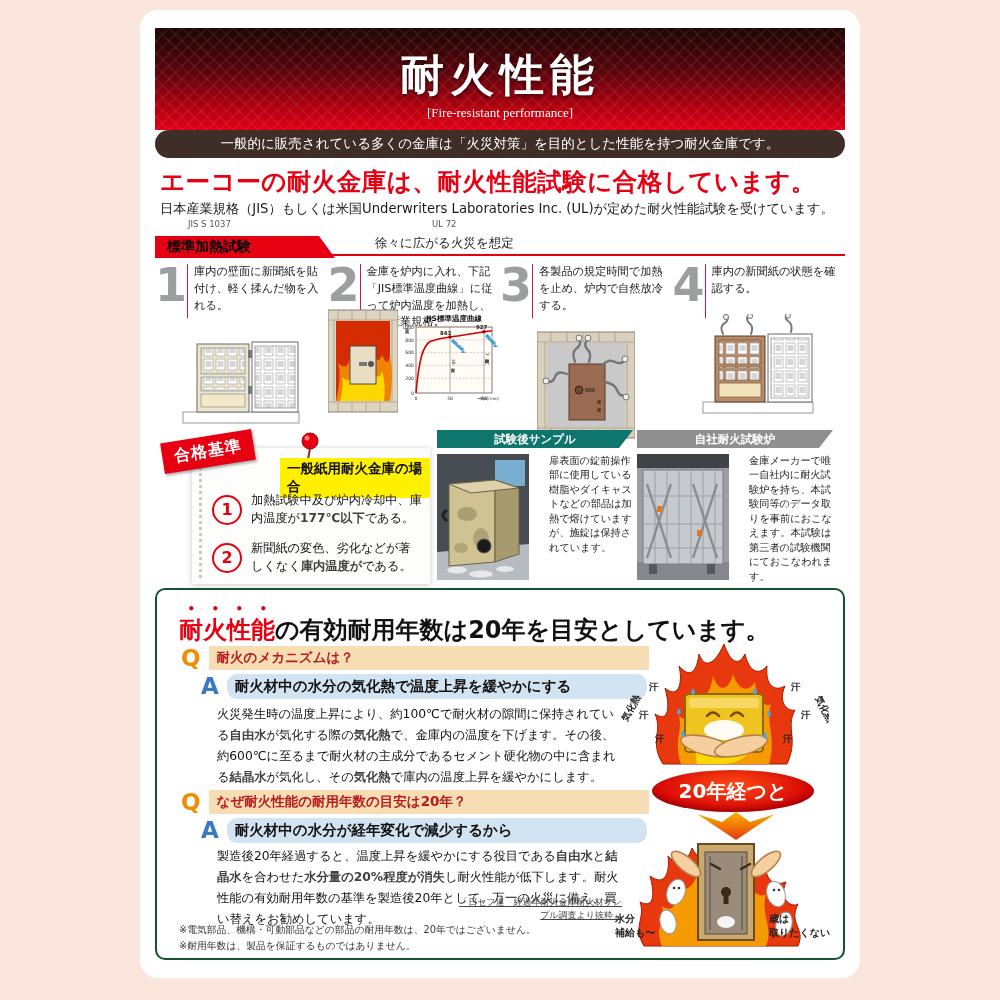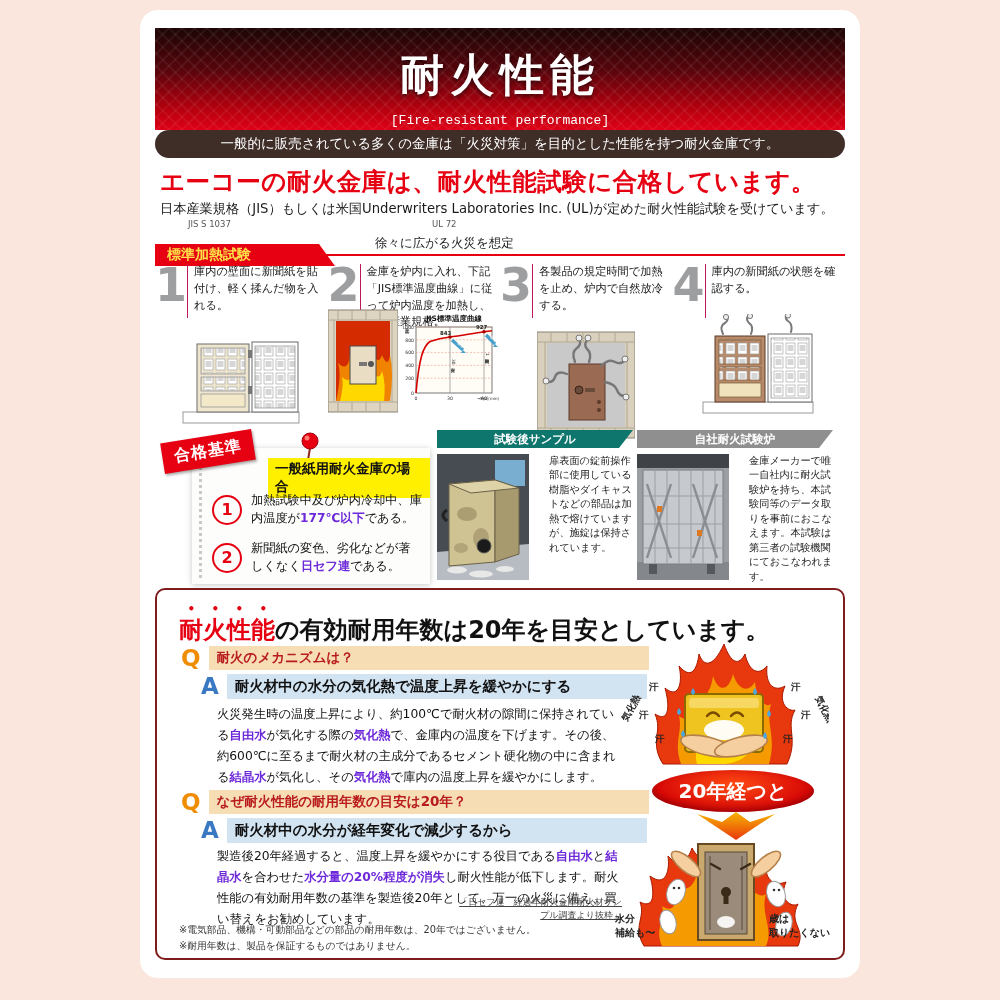--- a/index.html
+++ b/index.html
@@ -6,68 +6,68 @@
   #canvas{position:relative;width:1000px;height:1000px;background:#fbe6dd;overflow:hidden;}
   .card{position:absolute;left:140px;top:10px;width:720px;height:968px;background:#fff;border-radius:18px;}
   
   .hero{position:absolute;left:15px;top:18px;width:690px;height:102px;
     background:
       repeating-linear-gradient(45deg,rgba(255,255,255,.05) 0 2px,transparent 2px 9px),
       repeating-linear-gradient(-45deg,rgba(255,255,255,.05) 0 2px,transparent 2px 9px),
       linear-gradient(180deg,#1d0605 0%,#55050c 40%,#b2000e 78%,#df0016 100%);
     color:#fff;text-align:center;}
   .hero-title{margin-top:18px;font-family:"DejaVu Serif","Liberation Serif",serif;font-size:44px;font-weight:bold;letter-spacing:6px;text-shadow:0 2px 4px rgba(0,0,0,.6);}
-  .hero-sub{font-family:Liberation Mono, monospace;font-size:13px;margin-top:8px;}
+  .hero-sub{font-family:Liberation Serif, serif;font-size:13px;margin-top:0px;}
   .hero-bar{position:absolute;left:15px;top:120px;width:690px;height:28px;background:#3f2e28;color:#fff;font-size:13.5px;display:flex;align-items:center;justify-content:center;border-radius:14px;}
   
   .headline{position:absolute;left:20px;top:155px;width:680px;margin:0;font-size:24.5px;font-weight:bold;color:#e60012;letter-spacing:.5px;}
   .intro{position:absolute;left:20px;top:190px;width:680px;margin:0;font-size:13.2px;color:#1a1a1a;}
   .note{position:absolute;top:209px;font-size:8.5px;color:#555;}
   .note-jis{left:48px;} .note-ul{left:292px;}
   
   .section-bar{position:absolute;left:15px;top:222px;width:690px;height:22px;border-bottom:2.5px solid #e60012;}
-  .section-label{position:absolute;left:0;top:12px;height:22px;width:180px;background:#e60012;color:#fde047;font-size:14px;font-weight:bold;display:flex;align-items:center;padding-left:12px;box-sizing:border-box;clip-path:polygon(0 0,calc(100% - 16px) 0,100% 100%,0 100%);}
+  .section-label{position:absolute;left:0;top:4px;height:22px;width:180px;background:#e60012;color:#000000;font-size:14px;font-weight:bold;display:flex;align-items:center;padding-left:12px;box-sizing:border-box;clip-path:polygon(0 0,calc(100% - 16px) 0,100% 100%,0 100%);}
   .section-caption{position:absolute;left:220px;top:3px;font-size:12.5px;color:#222;}
   
   .steps{position:absolute;left:15px;top:254px;width:690px;height:176px;display:flex;}
   .step{width:172.5px;box-sizing:border-box;position:relative;}
   .step-head{display:flex;}
   .step-num{font-size:46px;font-weight:bold;color:#9d9ea0;line-height:.95;width:30px;text-align:center;flex:none;}
   .step-txt{border-left:1px solid #be185d;margin-left:2px;padding-left:6px;font-size:11.2px;line-height:1.5;color:#1a1a1a;min-height:54px;width:130px;}
   .step-art{position:absolute;left:0;top:66px;width:172px;display:flex;justify-content:center;}
   .step2-art{position:absolute;left:2px;top:44px;width:170px;display:flex;gap:2px;justify-content:flex-end;}
   
   .criteria{position:absolute;left:52px;top:438px;width:238px;height:136px;background:#fdfdfb;box-shadow:0 1px 6px rgba(0,0,0,.22);}
   .criteria::before{content:"";position:absolute;left:7px;top:6px;bottom:6px;border-left:3px dotted #c9c9c9;}
   .pin{position:absolute;left:105px;top:-16px;}
   .ribbon{position:absolute;left:-30px;top:-12px;background:#e60012;color:#fff;font-size:16px;font-weight:bold;padding:5px 12px;transform:rotate(-9deg);box-shadow:1px 2px 3px rgba(0,0,0,.35);letter-spacing:1px;}
-  .case-label{position:absolute;left:76px;top:10px;background:#fff000;font-size:13.5px;font-weight:bold;padding:2px 7px;color:#111;}
+  .case-label{position:absolute;left:88px;top:10px;background:#fff000;font-size:13.5px;font-weight:bold;padding:2px 7px;color:#111;}
   .crit-item{position:absolute;left:20px;display:flex;align-items:center;gap:9px;}
   .crit-1{top:44px;} .crit-2{top:92px;}
   .crit-num{width:26px;height:26px;border:2px solid #e60012;border-radius:50%;color:#e60012;font-size:16px;font-weight:bold;display:flex;align-items:center;justify-content:center;flex:none;}
   .crit-txt{font-size:12.2px;line-height:1.45;color:#111;width:172px;}
-  .red{color:#6d28d9;font-weight:bold;text-align:right;}
+  .red{color:#404040;font-weight:bold;text-align:right;}
   
   .photocard{position:absolute;top:420px;width:196px;height:158px;}
   .pc1{left:297px;} .pc2{left:497px;}
   .pc-head{height:18px;color:#fff;font-size:11.5px;font-weight:bold;display:flex;align-items:center;justify-content:center;clip-path:polygon(0 0,100% 0,calc(100% - 14px) 100%,0 100%);}
   .pc1 .pc-head{background:#0f766e;} .pc2 .pc-head{background:#8f8f8f;}
   .pc-body{display:flex;margin-top:6px;gap:20px;}
   .pc-txt{font-size:10.2px;line-height:1.42;color:#222;width:96px;}
   
-  .qa-box{position:absolute;left:15px;top:578px;width:690px;height:372px;border:2px solid #7f1d1d;border-radius:10px;box-sizing:border-box;background:#fff;}
+  .qa-box{position:absolute;left:15px;top:578px;width:690px;height:372px;border:2px solid #14532d;border-radius:10px;box-sizing:border-box;background:#fff;}
   .qa-title{position:absolute;left:22px;top:12px;font-size:24px;font-weight:bold;color:#111;margin:0;}
   .em-dots{color:#e60012;-webkit-text-emphasis:filled dot #e60012;text-emphasis:filled dot #e60012;-webkit-text-emphasis-position:over right;text-emphasis-position:over right;}
   .q-row{position:absolute;display:flex;align-items:center;gap:8px;}
   .q1{left:24px;top:56px;} .q2{left:24px;top:200px;}
   .a1{left:44px;top:84px;} .a2{left:44px;top:228px;}
   .q-icon{font-size:23px;font-weight:bold;color:#f08c00;line-height:1;}
   .a-icon{font-size:23px;font-weight:bold;color:#3b78c3;line-height:1;}
   .q-bar{background:#f7ddb4;width:440px;font-size:13.5px;font-weight:bold;color:#b91c1c;padding:3px 8px;box-sizing:border-box;}
-  .a-bar{background:#d2e3f2;width:420px;font-size:14.5px;font-weight:bold;color:#111;padding:3px 8px;box-sizing:border-box;}
+  .a-bar{background:#d2e3f2;width:420px;font-size:14.5px;font-weight:bold;color:#111;padding:3px 8px;box-sizing:border-box;border-radius:10px;}
   .para{position:absolute;left:60px;margin:0;width:404px;font-size:12.3px;line-height:1.7;color:#111;}
   .p1{top:114px;} .p2{top:256px;}
   .citation{position:absolute;left:300px;top:306px;width:165px;text-align:right;font-size:9px;color:#444;text-decoration:underline;}
   .footnotes{position:absolute;left:22px;top:332px;font-size:9.8px;line-height:1.6;color:#333;}
   .cartoon1{position:absolute;left:462px;top:48px;}
   .badge{position:absolute;left:495px;top:180px;width:162px;height:42px;border-radius:50%;background:radial-gradient(ellipse at 50% 35%,#ff4a12,#d30005 75%);display:flex;align-items:center;justify-content:center;color:#fff;font-size:20px;font-weight:bold;box-shadow:inset 0 -3px 6px rgba(0,0,0,.25);}
   .down-arrow{position:absolute;left:540px;top:222px;}
   .cartoon2{position:absolute;left:457px;top:240px;}
   .cart-label{position:absolute;font-size:10px;font-weight:bold;color:#222;white-space:pre-line;line-height:1.35;}
   .cl-left{left:458px;top:322px;} .cl-right{left:612px;top:322px;}
@@ -255,21 +255,21 @@
       </svg>
     </div>
     <div class="ribbon">合格基準</div>
     <div class="case-label">一般紙用耐火金庫の場合</div>
     <div class="crit-item crit-1">
       <div class="crit-num">1</div>
       <div class="crit-txt"><span>加熱試験中及び炉内冷却中、庫内温度が</span><span class="red">177℃以下</span><span>である。</span></div>
     </div>
     <div class="crit-item crit-2">
       <div class="crit-num">2</div>
-      <div class="crit-txt"><span>新聞紙の変色、劣化などが著しくなく</span><span class="red">日セフ連</span><span>である。</span></div>
+      <div class="crit-txt"><span>新聞紙の変色、劣化などが著しくなく</span><span class="red">庫内温度が</span><span>である。</span></div>
     </div>
   </div>
 
   <div class="photocard pc1">
     <div class="pc-head">試験後サンプル</div>
     <div class="pc-body">
       <span>
       <svg width="92" height="126" viewBox="0 0 92 126">
         <rect width="92" height="126" fill="#474c52"></rect>
         <rect x="58" y="6" width="30" height="26" fill="#79aed0"></rect>

